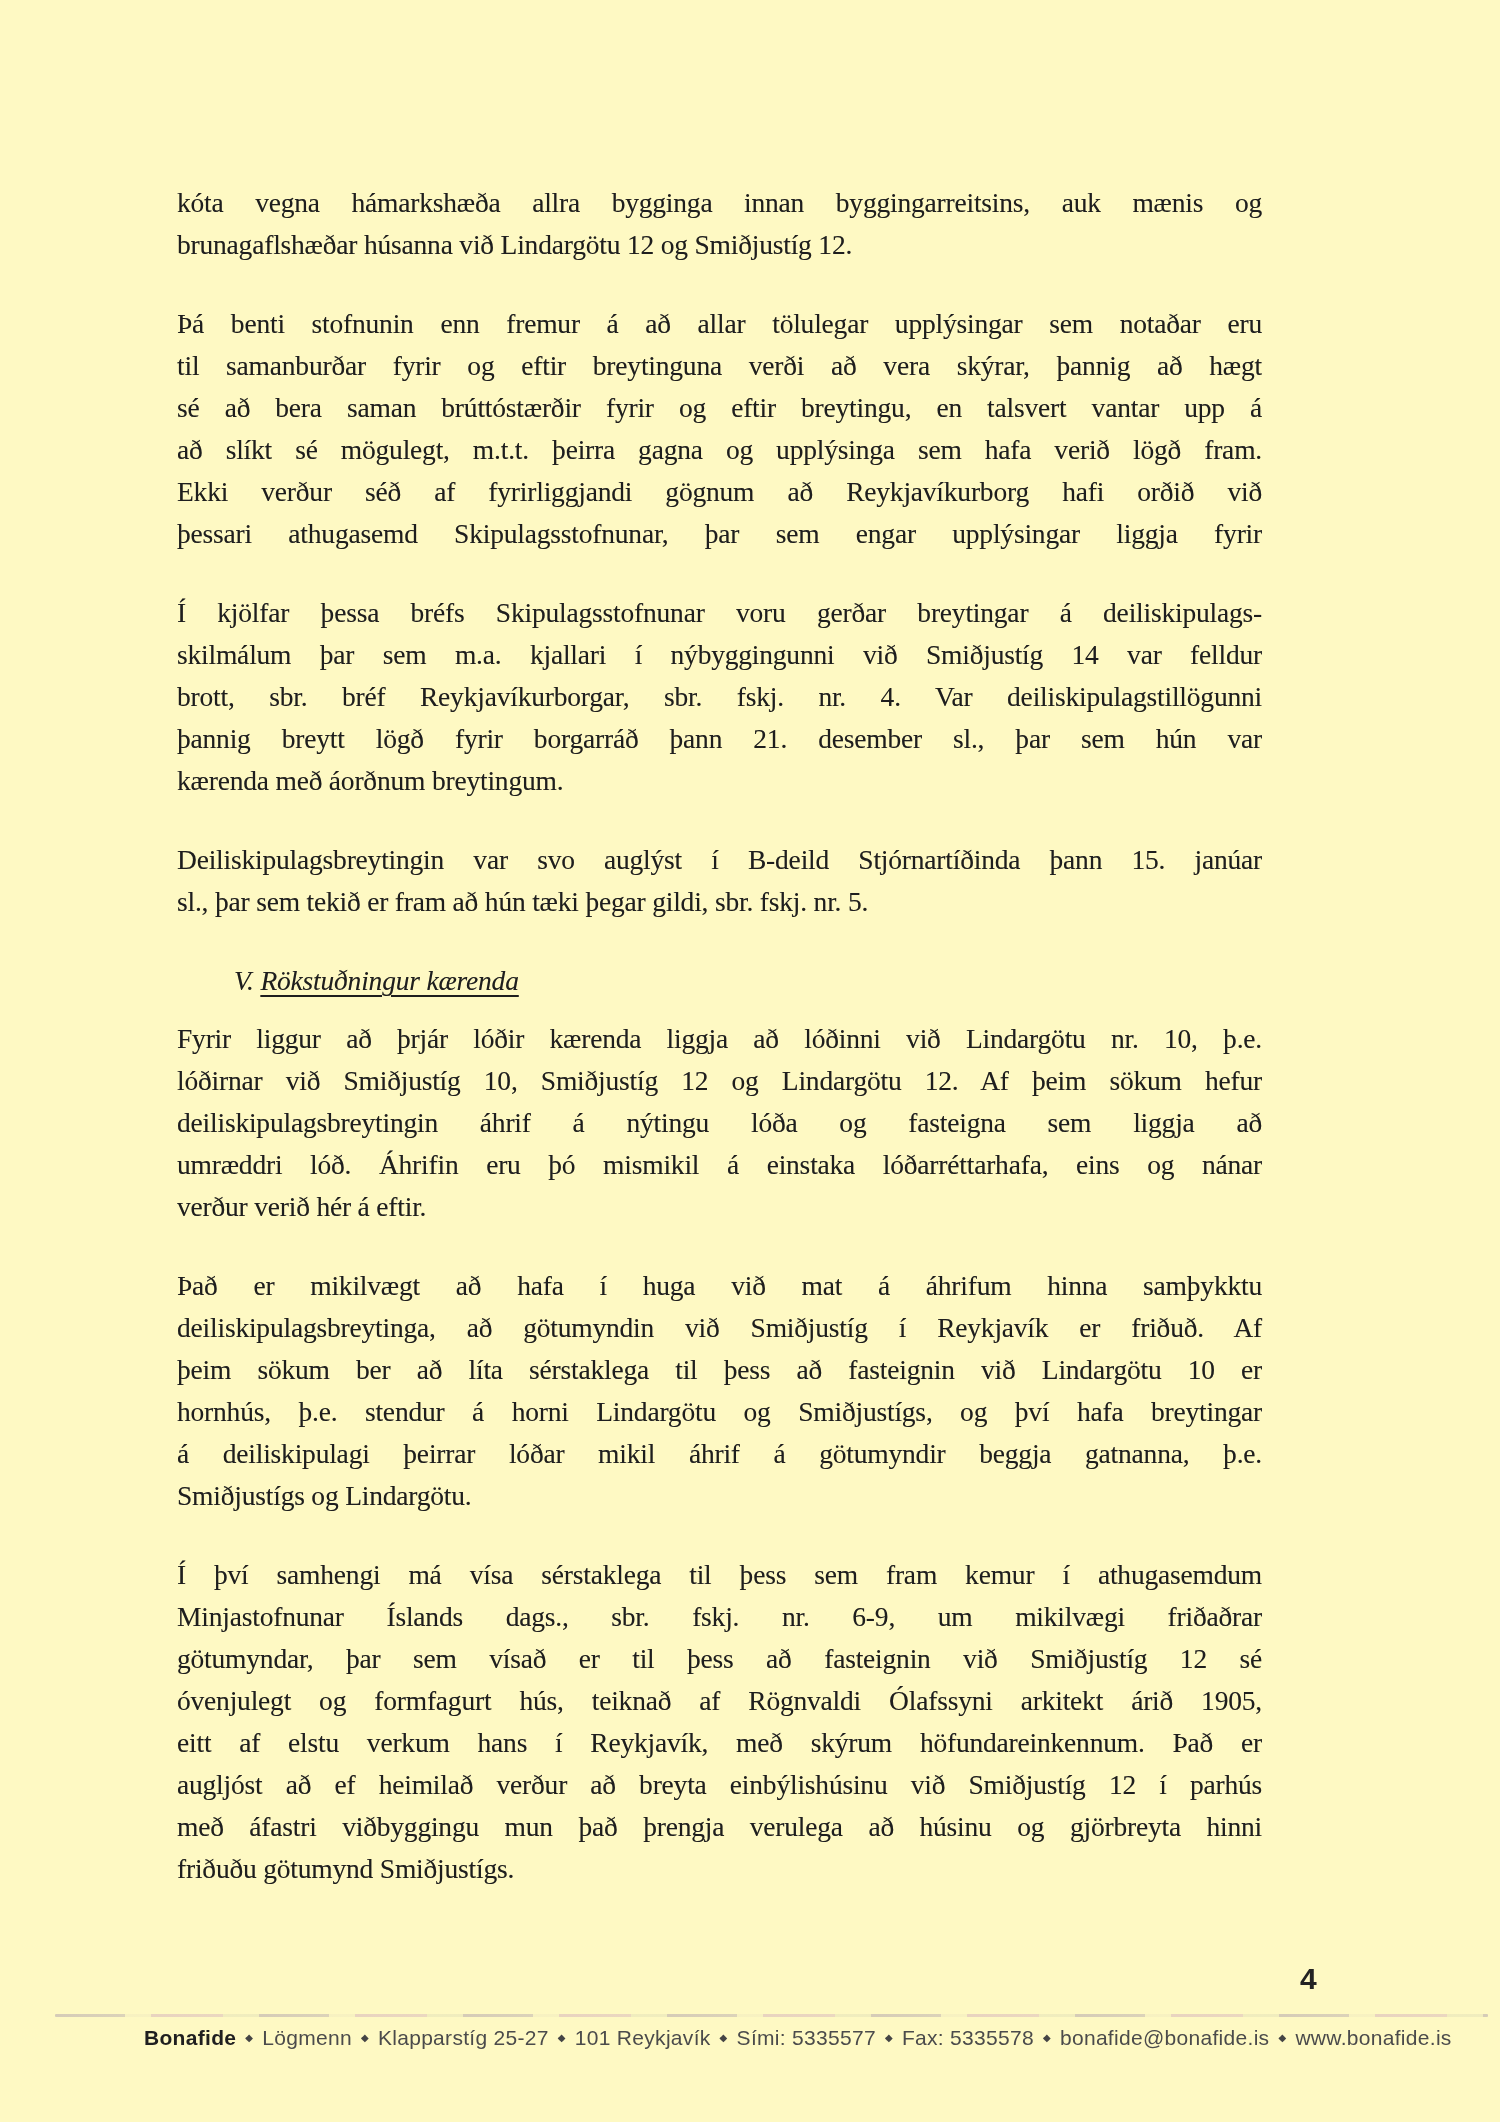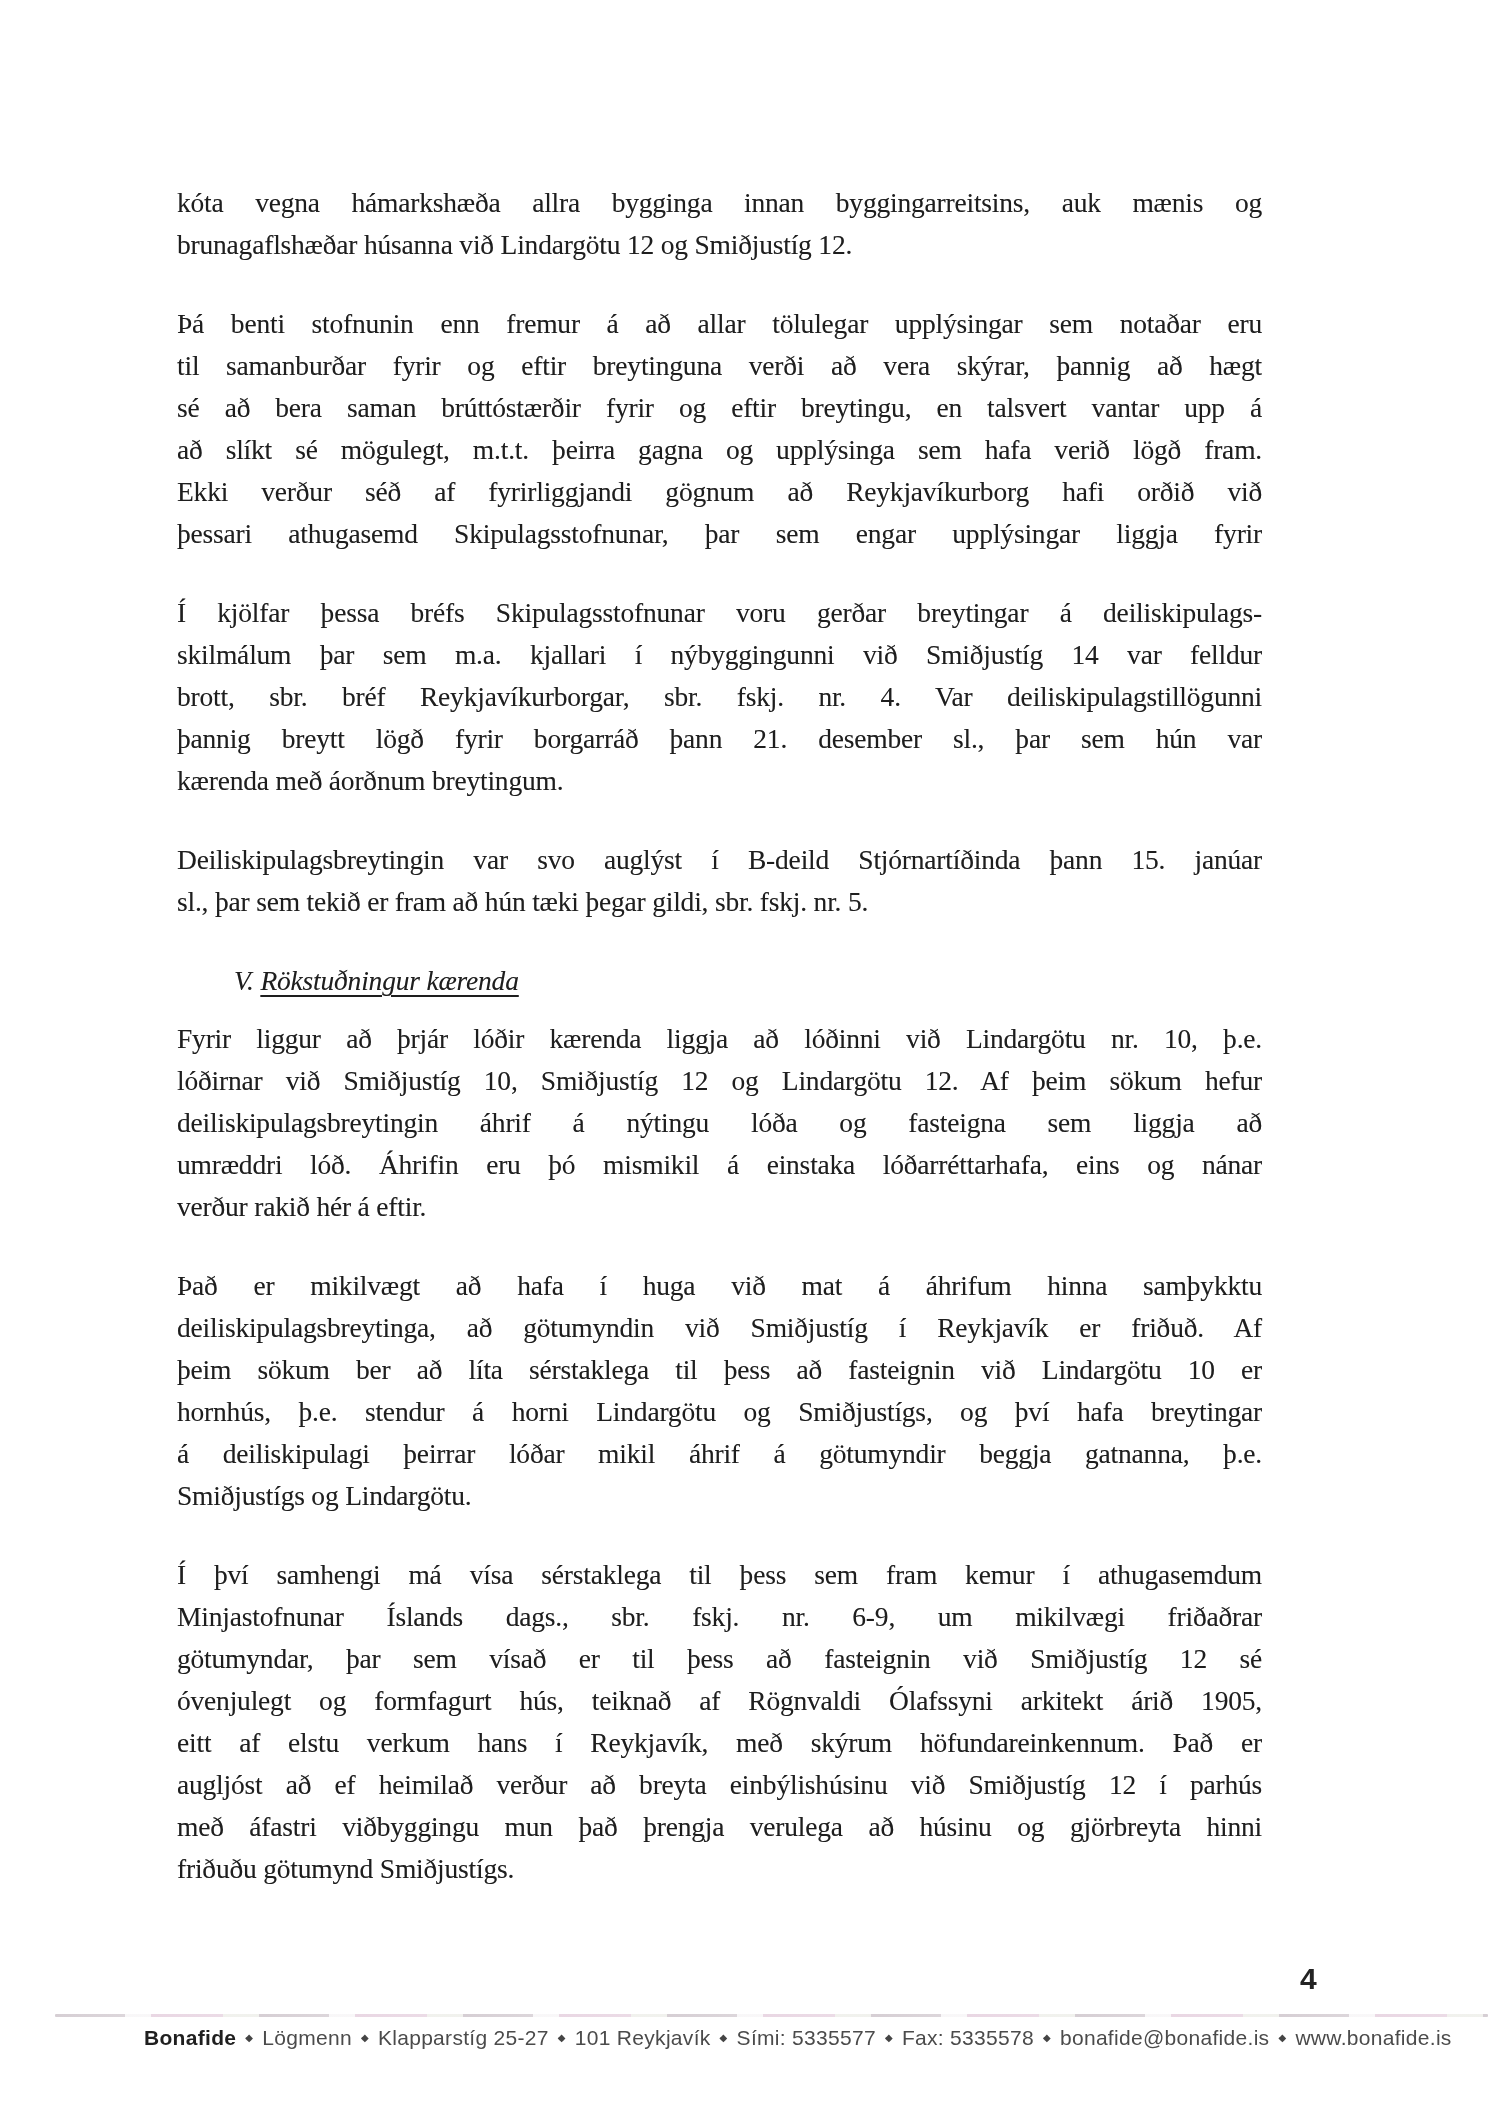--- a/index.html
+++ b/index.html
@@ -5,21 +5,21 @@
   html, body {
     margin: 0;
     padding: 0;
     background: #e8e8e8;
   }
   .page {
     position: relative;
     width: 1500px;
     height: 2122px;
     margin: 0 auto;
-    background: #ffffff;
+    background: #fef9c3;
     overflow: hidden;
     font-family: "Liberation Serif", "DejaVu Serif", serif;
   }
   
   .body-text {
     position: absolute;
     left: 177px;
     top: 182px;
     width: 1085px;
     color: #1e1e1e;
@@ -124,21 +124,21 @@
       <div class="para">
         <div class="line">Deiliskipulagsbreytingin var svo auglýst í B-deild Stjórnartíðinda þann 15. janúar</div>
         <div class="line last">sl., þar sem tekið er fram að hún tæki þegar gildi, sbr. fskj. nr. 5.</div>
       </div>
       <div class="heading"><span>V. </span><span class="heading-title">Rökstuðningur kærenda</span></div>
       <div class="para">
         <div class="line">Fyrir liggur að þrjár lóðir kærenda liggja að lóðinni við Lindargötu nr. 10, þ.e.</div>
         <div class="line">lóðirnar við Smiðjustíg 10, Smiðjustíg 12 og Lindargötu 12. Af þeim sökum hefur</div>
         <div class="line">deiliskipulagsbreytingin áhrif á nýtingu lóða og fasteigna sem liggja að</div>
         <div class="line">umræddri lóð. Áhrifin eru þó mismikil á einstaka lóðarréttarhafa, eins og nánar</div>
-        <div class="line last">verður rakið hér á eftir.</div>
+        <div class="line last">verður verið hér á eftir.</div>
       </div>
       <div class="para">
         <div class="line">Það er mikilvægt að hafa í huga við mat á áhrifum hinna samþykktu</div>
         <div class="line">deiliskipulagsbreytinga, að götumyndin við Smiðjustíg í Reykjavík er friðuð. Af</div>
         <div class="line">þeim sökum ber að líta sérstaklega til þess að fasteignin við Lindargötu 10 er</div>
         <div class="line">hornhús, þ.e. stendur á horni Lindargötu og Smiðjustígs, og því hafa breytingar</div>
         <div class="line">á deiliskipulagi þeirrar lóðar mikil áhrif á götumyndir beggja gatnanna, þ.e.</div>
         <div class="line last">Smiðjustígs og Lindargötu.</div>
       </div>
       <div class="para">

